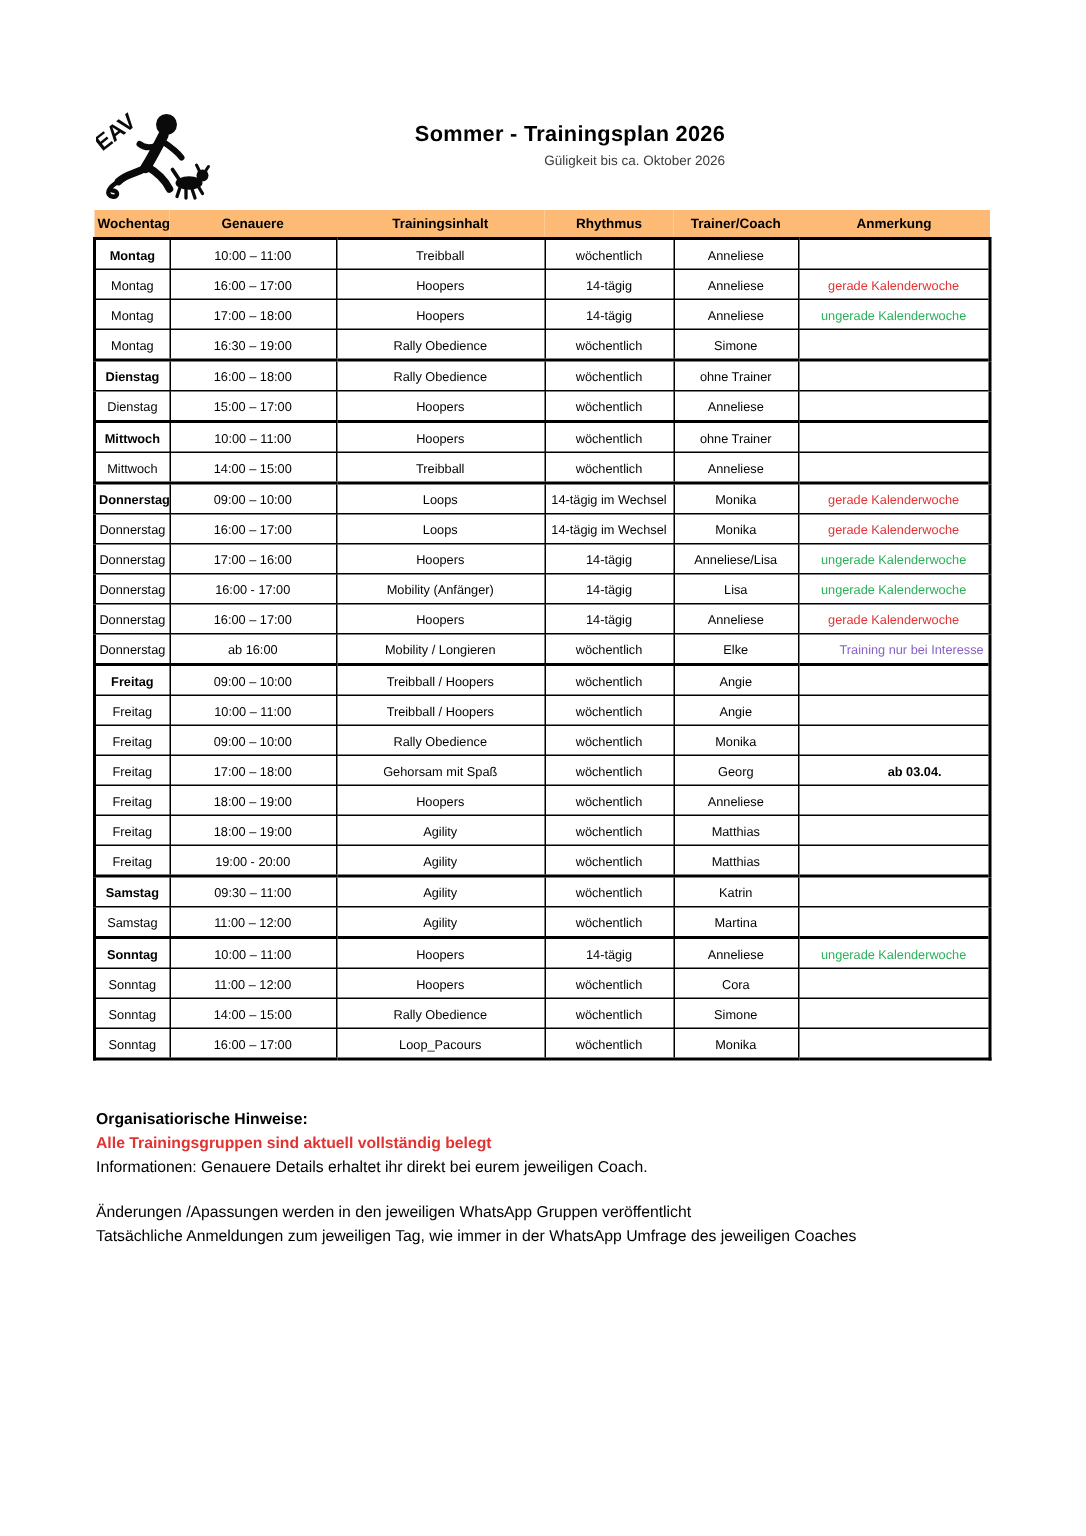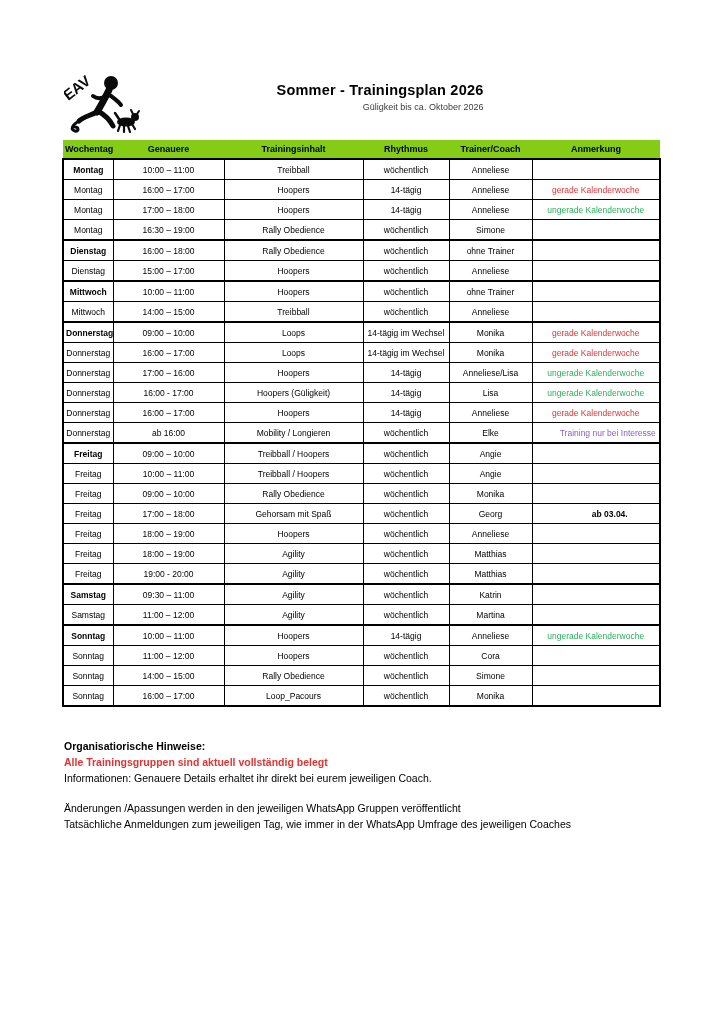--- a/index.html
+++ b/index.html
@@ -12,21 +12,21 @@
   .logo{position:absolute;left:64px;top:70px;width:80px;height:66px;}
   .title-block{position:absolute;left:380px;top:82px;transform:translateX(-50%);
     text-align:right;white-space:nowrap;}
   .doc-title{font-size:14.5px;font-weight:700;letter-spacing:.2px;}
   .doc-subtitle{font-size:9px;color:#3c3c3c;margin-top:4px;}
 
   
   .plan-table{position:absolute;left:62px;top:140px;width:597px;
     border-collapse:collapse;table-layout:fixed;}
   .plan-table th{
-    background:#84cc16;font-size:9px;font-weight:700;height:18px;
+    background:#fdba74;font-size:9px;font-weight:700;height:18px;
     padding:0 2px;text-align:center;vertical-align:middle;
     border:none;border-bottom:2px solid #000;
   }
   .plan-table td{
     font-size:8.5px;height:19px;padding:0 2px;text-align:center;
     vertical-align:middle;border:1px solid #000;
     white-space:nowrap;overflow:hidden;
   }
   .plan-table td:first-child{border-left:2px solid #000;}
   .plan-table td:last-child{border-right:2px solid #000;}
@@ -183,21 +183,21 @@
         <td>Donnerstag</td>
         <td>17:00 – 16:00</td>
         <td>Hoopers</td>
         <td>14-tägig</td>
         <td>Anneliese/Lisa</td>
         <td style="color: rgb(43, 176, 90);">ungerade Kalenderwoche</td>
       </tr>
       <tr>
         <td>Donnerstag</td>
         <td>16:00 - 17:00</td>
-        <td>Hoopers (Güligkeit)</td>
+        <td>Mobility (Anfänger)</td>
         <td>14-tägig</td>
         <td>Lisa</td>
         <td style="color: rgb(43, 176, 90);">ungerade Kalenderwoche</td>
       </tr>
       <tr>
         <td>Donnerstag</td>
         <td>16:00 – 17:00</td>
         <td>Hoopers</td>
         <td>14-tägig</td>
         <td>Anneliese</td>

